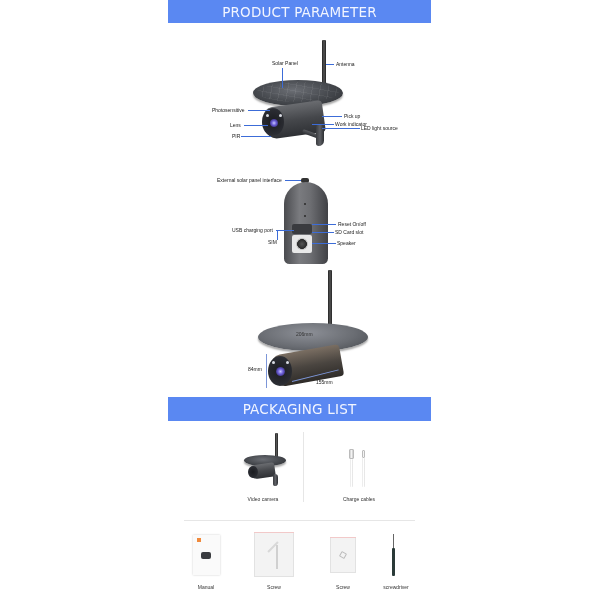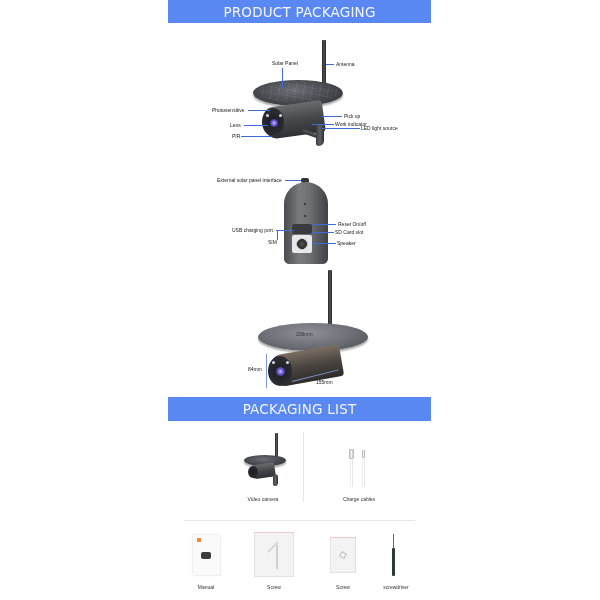--- a/index.html
+++ b/index.html
@@ -67,21 +67,21 @@
   .plug { position: absolute; background: linear-gradient(90deg,#cfcfcf,#f4f4f4,#c7c7c7); border-radius: 1px; border: 0.5px solid #bbb; }
   .manual { position: absolute; background: #fafafa; box-shadow: 0 0 2px rgba(0,0,0,0.2); }
   .bag { position: absolute; background: #f3f3f3; border: 0.5px solid #e2e2e2; }
   .bag-top { position: absolute; background: #f2c9c9; height: 1px; }
   .driver { position: absolute; background: #2a3a38; border-radius: 1px; }
 </style>
 </head>
 <body>
 
 <div class="banner banner-1">
-  <span>PRODUCT PACKAGING</span>
+  <span>PRODUCT PARAMETER</span>
 </div>
 
 <div>
   <div class="antenna" style="left:322px;top:40px;width:4px;height:50px;"></div>
   <div class="panel" style="left:253px;top:80px;width:90px;height:26px;"></div>
   <div class="panel-grid" style="left:257px;top:82px;width:82px;height:20px;"></div>
   <div class="body-cyl" style="left:264px;top:104px;width:60px;height:32px;transform:rotate(-8deg);"></div>
   <div class="face" style="left:262px;top:108px;width:22px;height:28px;"></div>
   <div class="lens" style="left:270px;top:119px;width:8px;height:8px;"></div>
   <div class="led" style="left:266px;top:114px;width:3px;height:3px;"></div>

